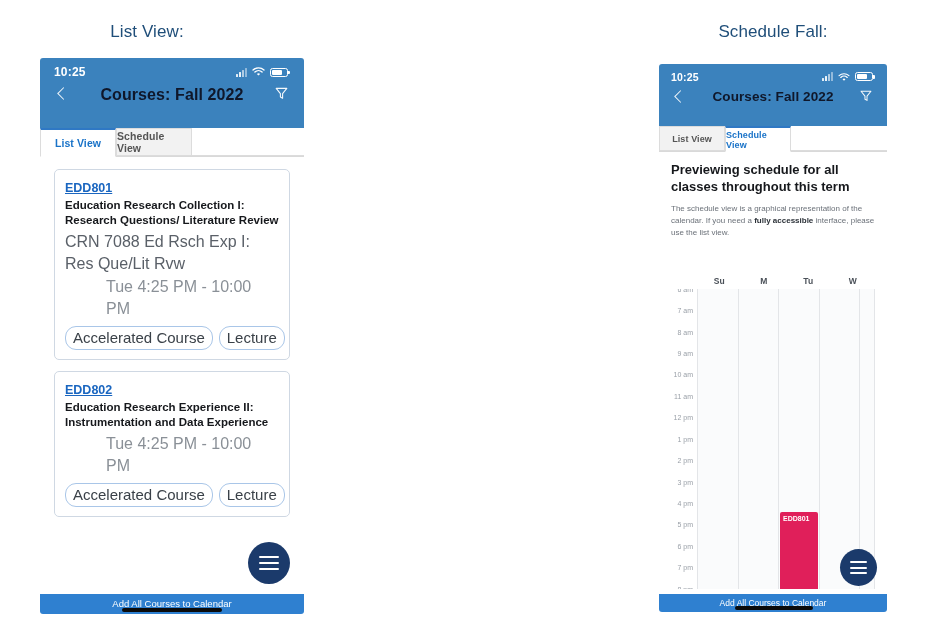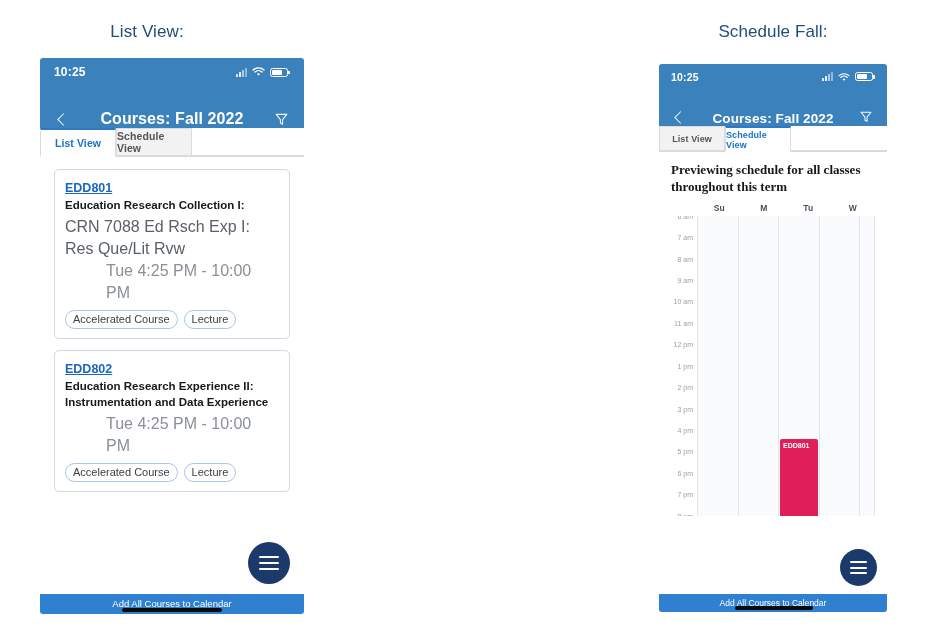--- a/index.html
+++ b/index.html
@@ -80,23 +80,23 @@
     width: 1.8px; height: 3.5px; background: #ffffff; border-radius: 0 1px 1px 0;
   }
   .ic-battery i {
     position: absolute; left: 1px; top: 1px; bottom: 1px;
     width: 60%; background: #ffffff; border-radius: 1px;
   }
 
   
   .appbar {
     background: #3b82bd;
-    color: #ffffff;
+    color: #0f172a;
     display: flex;
-    align-items: flex-end;
+    align-items: flex-start;
     box-sizing: border-box;
     position: relative;
   }
   #phone-left .appbar  { height: 42px; padding: 0 14px; }
   #phone-right .appbar { height: 37px; padding: 0 12px; }
   .appbar-title {
     flex: 1;
     text-align: center;
     font-size: 16px;
     font-weight: bold;
@@ -185,41 +185,40 @@
     color: #5a6068;
     font-size: 16px;
     line-height: 1.38;
   }
   .course-meta.dim { color: #8a9097; margin-left: 41px; }
   .pill-row { margin-top: 6px; display: flex; gap: 6px; }
   .pill {
     border: 1px solid #a9c6e8;
     border-radius: 11px;
     padding: 2px 7px 3px 7px;
-    font-size: 11px;
+    font-size: 15px;
     color: #3a4148;
     background: #ffffff;
     white-space: nowrap;
     cursor: pointer;
   }
 
   
   .sched-body {
     padding: 10px 12px 0 12px;
     background: #ffffff;
     box-sizing: border-box;
     height: 100%;
   }
   .sched-heading {
     font-size: 13px;
     font-weight: bold;
     color: #16181c;
     line-height: 1.3;
     margin-bottom: 7px;
-    font-family: Liberation Serif, serif;
   }
   .sched-desc {
     font-size: 8px;
     color: #6b7179;
     line-height: 1.5;
     margin-bottom: 11px;
   }
   .sched-desc b { color: #2b3138; }
 
   .grid-wrap { position: relative; }
@@ -227,20 +226,21 @@
     display: flex;
     margin-left: 26px;
     margin-bottom: 3px;
   }
   .day-head .day {
     flex: 1;
     text-align: center;
     font-size: 8.5px;
     color: #4a5058;
     font-weight: bold;
+    margin-top: 26px;
   }
   .grid {
     position: relative;
     height: 300px;
     overflow: hidden;
   }
   .timecol {
     position: absolute;
     left: 0; top: 0; width: 26px; height: 100%;
   }
@@ -363,20 +363,21 @@
     <div class="tab inactive">Schedule View</div>
     <div class="tabbar-rest"></div>
   </div>
 
   <div class="list-body">
 
     <div class="course-card">
       <div class="course-code">EDD801</div>
       <div class="course-title">
         <span>Education Research Collection I:</span><br>
+        <span>Research Questions/ Literature Review</span>
       </div>
       <div class="course-meta">CRN 7088 Ed Rsch Exp I: Res Que/Lit Rvw</div>
       <div class="course-meta dim">Tue 4:25 PM - 10:00 PM</div>
       <div class="pill-row">
         <span class="pill">Accelerated Course</span>
         <span class="pill">Lecture</span>
       </div>
     </div>
 
     <div class="course-card">
@@ -440,20 +441,23 @@
   <div class="tabbar">
     <div class="tab inactive">List View</div>
     <div class="tab active">Schedule View</div>
     <div class="tabbar-rest"></div>
   </div>
 
   <div class="sched-body">
     <div class="sched-heading">
       <span>Previewing schedule for all classes</span>
       <span>throughout this term</span>
+    </div>
+    <div class="sched-desc">
+      <span>The schedule view is a graphical representation of the calendar. If you need a </span><b>fully accessible</b><span> interface, please use the list view.</span>
     </div>
 
     <div class="grid-wrap">
       <div class="day-head">
         <span class="day">Su</span>
         <span class="day">M</span>
         <span class="day">Tu</span>
         <span class="day">W</span>
       </div>
 

